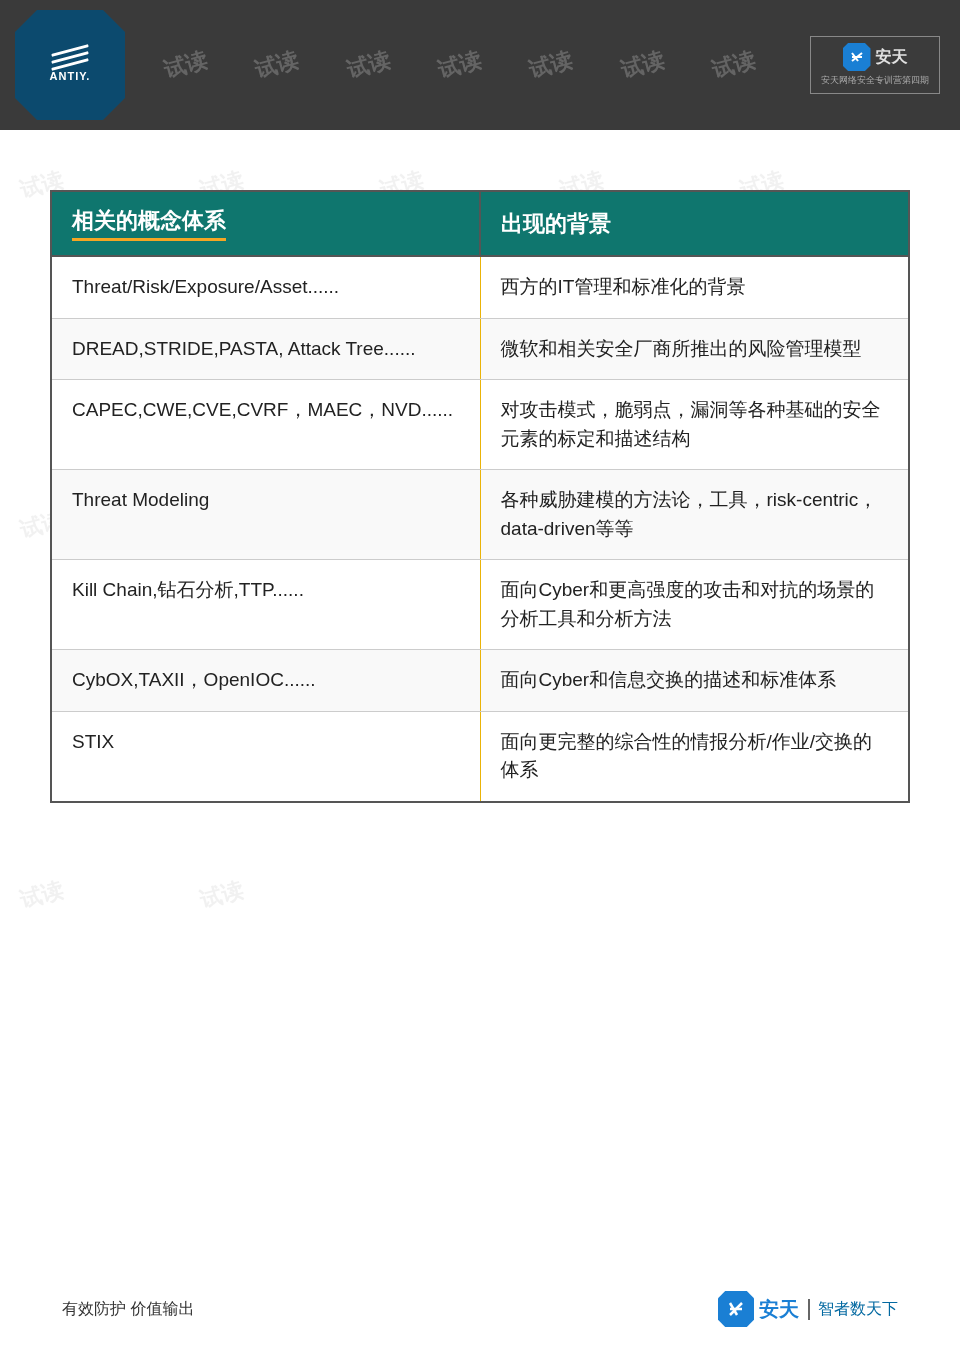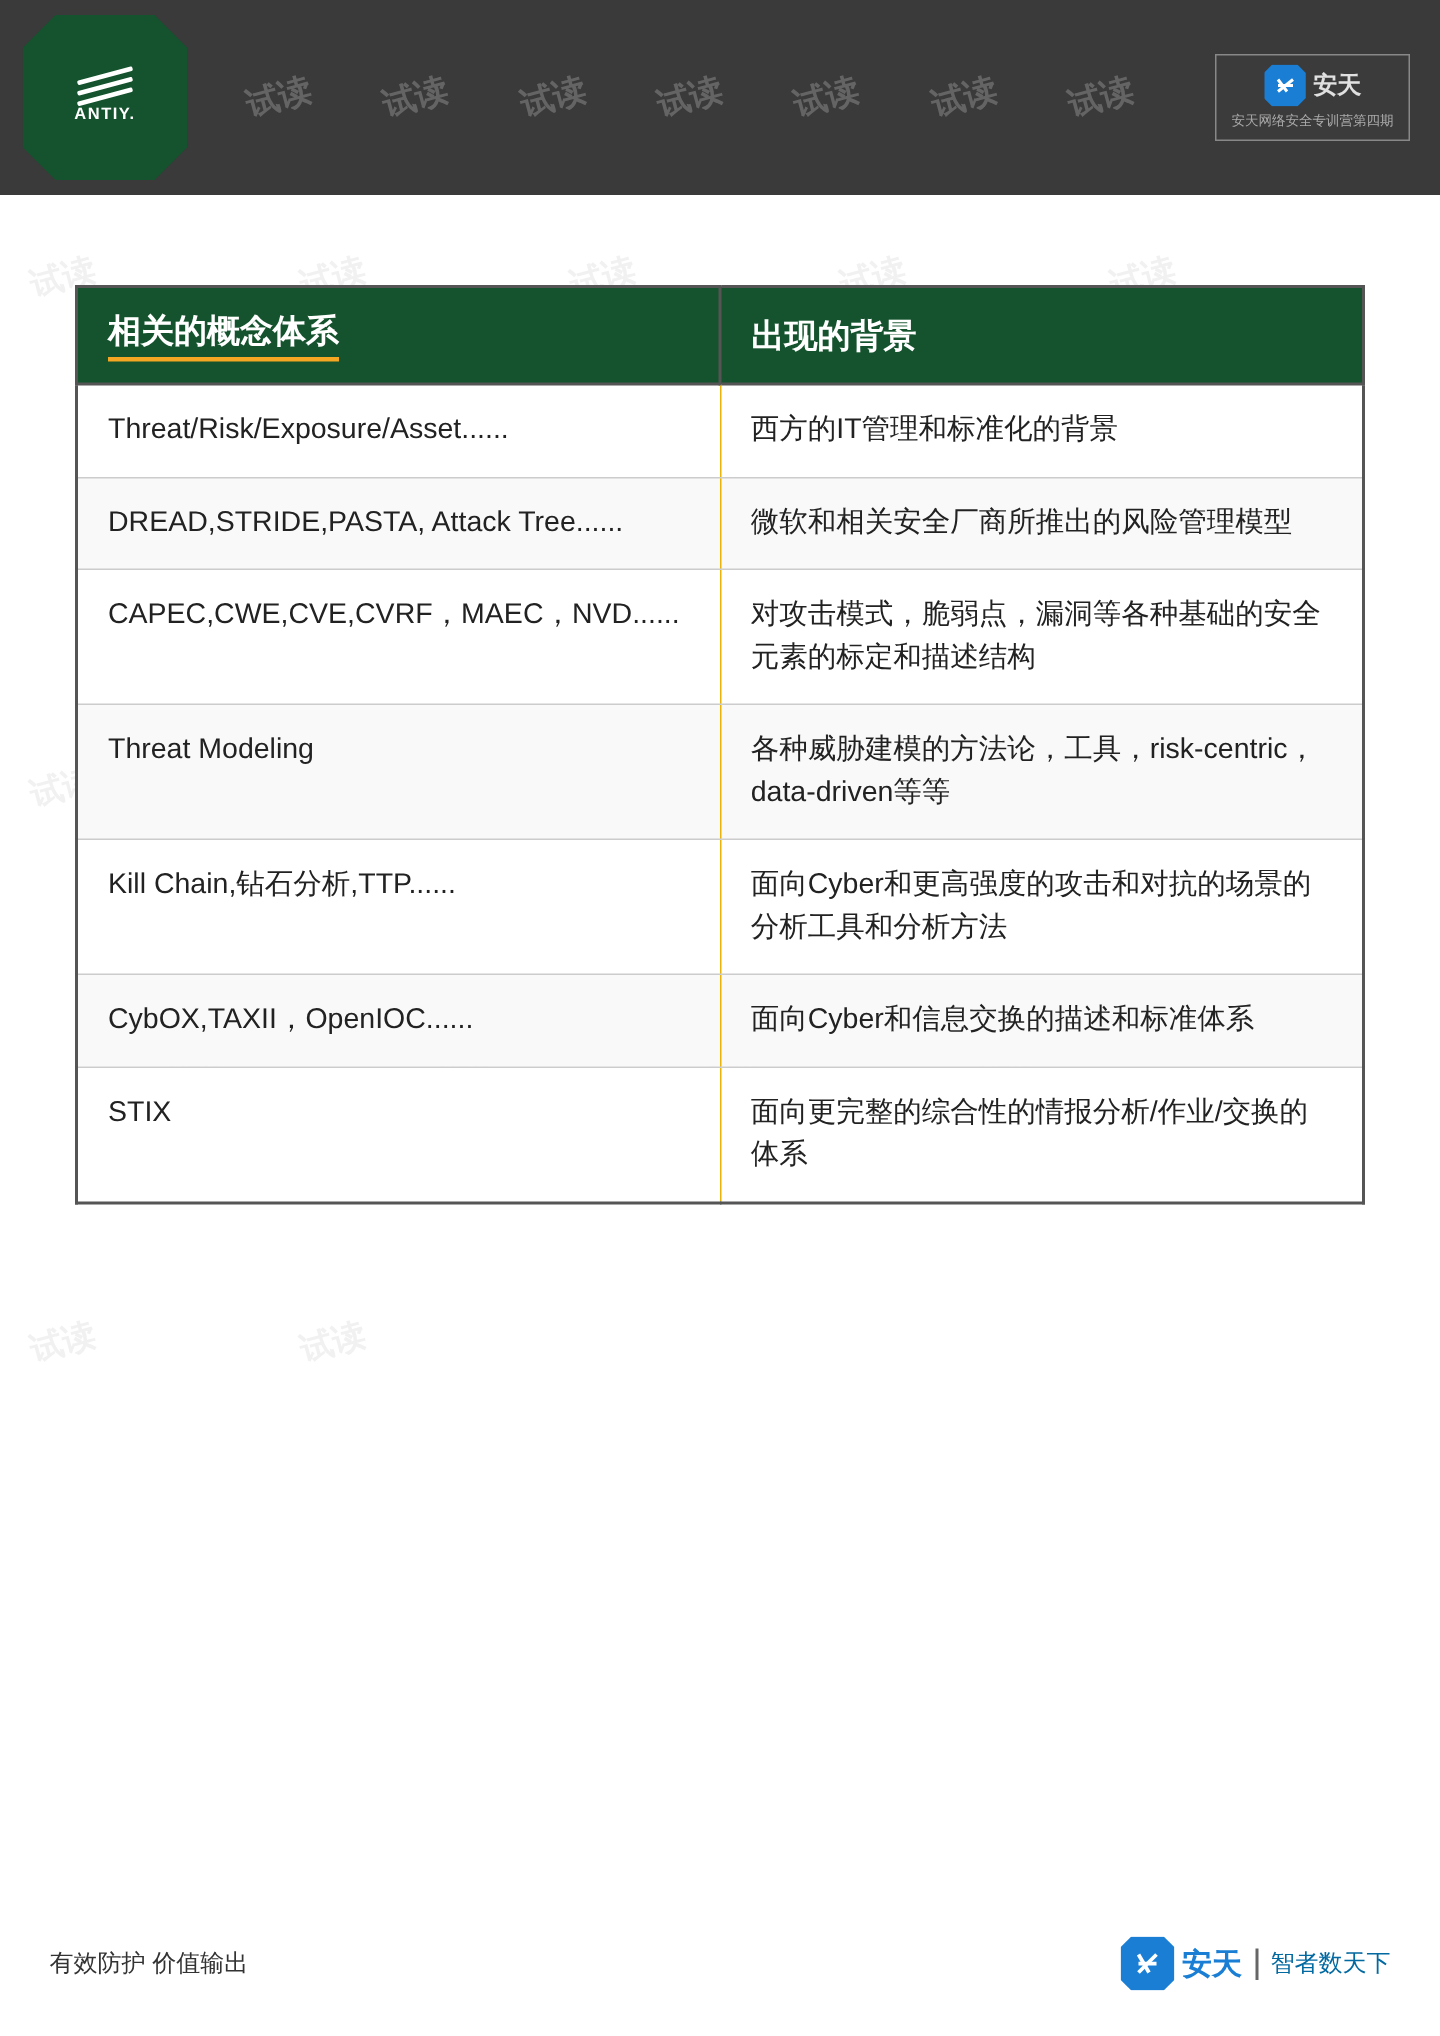--- a/index.html
+++ b/index.html
@@ -19,21 +19,21 @@
       background: #3a3a3a;
       position: relative;
       display: flex;
       align-items: center;
       overflow: hidden;
     }
 
     .header-logo {
       width: 110px;
       height: 110px;
-      background: #14532d;
+      background: #0c4a6e;
       clip-path: polygon(20% 0%, 80% 0%, 100% 20%, 100% 80%, 80% 100%, 20% 100%, 0% 80%, 0% 20%);
       margin-left: 15px;
       display: flex;
       flex-direction: column;
       align-items: center;
       justify-content: center;
       flex-shrink: 0;
       position: relative;
       z-index: 2;
     }
@@ -160,21 +160,21 @@
     }
 
     
     .data-table {
       width: 100%;
       border-collapse: collapse;
       border: 2px solid #555;
     }
 
     .data-table th {
-      background: #14532d;
+      background: #0f766e;
       color: #ffffff;
       padding: 14px 20px;
       font-size: 22px;
       font-weight: bold;
       text-align: left;
       border: 2px solid #555;
       width: 50%;
     }
 
     .data-table th.col-right {
@@ -214,21 +214,21 @@
       display: inline-block;
       padding-bottom: 2px;
     }
 
     
     .footer {
       position: absolute;
       bottom: 30px;
       left: 0;
       right: 0;
-      padding: 0 33px;
+      padding: 0 62px;
       display: flex;
       align-items: center;
       justify-content: space-between;
       z-index: 2;
     }
 
     .footer-text {
       font-size: 16px;
       color: #333;
       font-weight: 500;

